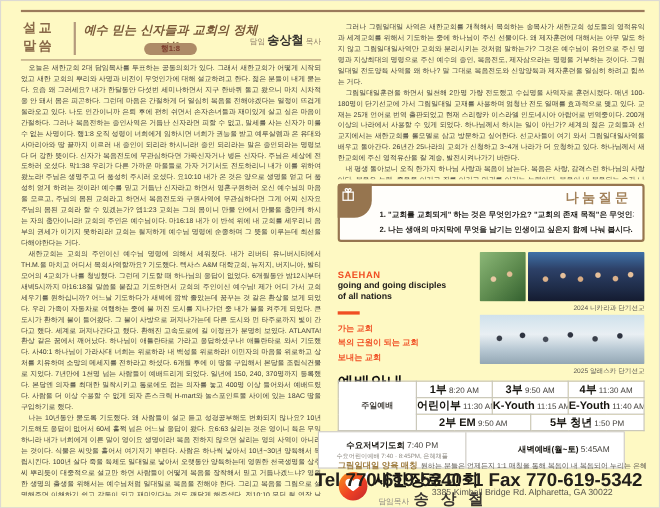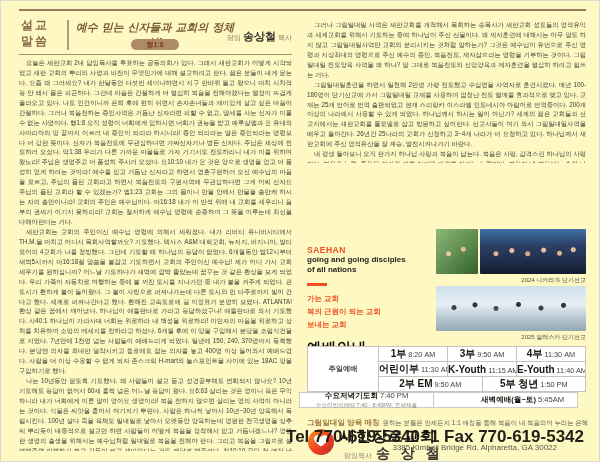--- a/index.html
+++ b/index.html
@@ -62,21 +62,21 @@
      radial-gradient(circle 3px at 85% 43%,#2e3340 0 2px,transparent 3px),
      linear-gradient(180deg,#cfe1ec 0%,#e9eff3 40%,#b9c9d4 70%,#93a7b4 100%);}
   .caption{position:absolute;width:150px;left:435px;text-align:right;font-size:6px;color:#55524d;}
   .cap1{top:275px;} .cap2{top:332px;}
   
   table.sched{position:absolute;left:306px;top:345px;width:279px;border-collapse:collapse;table-layout:fixed;}
   table.sched td{border:1px solid #c6c4bb;background:#fff;height:14px;text-align:center;
                  font-size:7.3px;color:#45423d;padding:0;white-space:nowrap;overflow:hidden;}
   table.sched td b{color:#17150f;font-size:10px;margin-right:2px;}
   td.sun{background:#e6d498;font-size:8.6px;font-weight:bold;color:#2e2a1e;width:70px;}
-  .sched2{position:absolute;left:298px;top:391px;width:279px;height:16px;border:1px solid #ccc9c0;
+  .sched2{position:absolute;left:288px;top:391px;width:279px;height:34px;border:1px solid #ccc9c0;
           box-sizing:border-box;display:flex;background:#fff;gap:34px;}
   .sched2 .cell{display:flex;flex-direction:column;align-items:center;justify-content:center;}
   .sched2 .c1{width:55%;border-right:1px solid #ccc9c0;}
   .sched2 .c2{width:45%;}
   .sched2 .main{font-size:7.6px;color:#45423d;white-space:nowrap;}
   .sched2 .main b{color:#17150f;margin-right:2px;}
   .sched2 .note{font-size:5.6px;color:#8b877f;margin-top:1px;white-space:nowrap;}
   
   .match{position:absolute;left:306px;top:417px;width:281px;font-size:6.4px;color:#5a564e;white-space:nowrap;overflow:hidden;}
   .match b{font-size:7.6px;color:#9c7a3c;margin-right:3px;}
@@ -112,20 +112,36 @@
     <p>나는 10년동안 묻도록 기도했다. 왜 사람들이 설교 듣고 성경공부해도 변화되지 않나요? 10년 기도해도 응답이 없어서 60세 훌쩍 넘은 어느날 응답이 왔다. 요6:63 살리는 것은 영이니 육은 무익하니라 내가 너희에게 이른 말이 영이요 생명이라! 복음 전하지 않으면 살리는 영의 사역이 아니라는 것이다. 식물은 씨앗을 흩어서 여기저기 뿌린다. 사람은 하나씩 낳아서 10년~30년 양육해서 독립시킨다. 100년 살다 죽을 육체도 일대일로 낳아서 오랫동안 양육하는데 영원한 천국생명을 상추씨 뿌리듯이 대중적으로 설교만 하면 사람들이 어떻게 복음을 장착해서 믿고 거듭나겠느냐? 영원한 생명의 출생을 위해서는 예수님처럼 일대일로 복음을 전해야 한다. 그리고 복음을 그림으로 설명해주면 이해하기 쉽고 감동이 되고 재미있다는 것도 깨닫게 해주셨다. 전10:10 무딘 철 연장 날을 갈지 아니하면 힘이 더 드느니라 오직 지혜는 성공하기에 유익하니라! 말씀을 깨닫게 해주셨다. 그래서 하나님의 감동을 따라 그림 일대일 전도 양육 교재를 만들게 된 것이다.</p>
 
   </div>
 
   <div class="bodytext col-right">
     <p>그러나 그림일대일 사역은 새한교회를 개척해서 목회하는 송목사가 새한교회 성도들의 영적유익과 세계교회를 위해서 기도하는 중에 하나님이 주신 선물이다. 왜 제자훈련에 대해서는 아무 말도 하지 않고 그림일대일사역만 교회와 분리시키는 것처럼 말하는가? 그것은 예수님이 유언으로 주신 명령과 지상최대의 명령으로 주신 예수의 증인, 복음전도, 제자삼으라는 명령을 거부하는 것이다. 그림일대일 전도양육 사역을 왜 하나? 말 그대로 복음전도와 신앙양육과 제자훈련을 열심히 하려고 힘쓰는 거다.</p>
     <p>그림일대일훈련을 하면서 일천해 2만명 가량 전도했고 수십명을 사역자로 훈련시켰다. 매년 100-180명이 단기선교에 가서 그림일대일 교재를 사용하며 엄청난 전도 열매를 효과적으로 맺고 있다. 교재는 25개 언어로 번역 출판되었고 현재 스리랑카 이스라엘 인도네시아 아랍어로 번역중이다. 200개 이상의 나라에서 사용할 수 있게 되었다. 하나님께서 하시는 일이 아닌가? 세계의 젊은 교회들과 선교지에서는 새한교회를 롤모델로 삼고 방문하고 싶어한다. 선교사들이 여기 와서 그림일대일사역을 배우고 돌아간다. 26년간 25나라의 교회가 신청하고 3~4개 나라가 더 요청하고 있다. 하나님께서 새한교회에 주신 영적유산을 잘 계승, 발전시켜나가기 바란다.</p>
     <p>내 평생 돌아보니 오직 한가지 하나님 사랑과 복음이 남는다. 복음은 사랑, 감격스런 하나님의 사랑이다. 복음은 능력, 죽음을 이기고 죄를 이기고 마귀를 이기는 능력이다. 복음이 내 복음되는 순간 나는 어떤 시련과 고난과 위기가 몰려와도 낙심치 않고 이길 수 있다. 당회가 결정했다. 그림일대일 전도양육사역을 새한교회의 중심사역으로 결정하고, 전문성을 확보하기 위해서 GSGM 선교회 이사회를 조직했다. 이사회의 구성은 새한교회 성도들이 반수 이상 되게 하여 그림일대일 전도양육사역을 적극 후원하며 참여하기로 했다. 제자훈련과 그림일대일 훈련을 받아야 새한교회 중직자로 세울 수 있다고 교회내규 14장3항에 명시했다. 그러므로 새한교회와 그림일대일 복음전도를 분리시키는 것은 마귀의 술책이라는 것을 분별해야 할 것이다. 그래서 후임목사의 자격요건 중에 하나가 그림 일대일 사역을 잘 하는 사람을 대상으로 한다고 한 것이다.</p>
   </div>
 
+  <div class="share">
+    <div class="share-icon">
+      <svg width="13" height="13" viewBox="0 0 14 14">
+          <g fill="none" stroke="#ffffff" stroke-width="1.2">
+        <rect x="2" y="5" width="10" height="8"></rect>
+            <line x1="7" y1="5" x2="7" y2="13"></line>
+        <path d="M7 5 C4 5 3 1.5 5.5 1.5 C7 1.5 7 4 7 5 C7 4 7 1.5 8.5 1.5 C11 1.5 10 5 7 5 Z"></path>
+          </g>
+        </svg>
+    </div>
+    <div class="share-title">나눔질문</div>
+    <div class="share-qs">
+      <div>1. "교회를 교회되게" 하는 것은 무엇인가요? "교회의 존재 목적"은 무엇인지 함께 나눠 봅시다.</div>
+      <div>2. 나는 생애의 마지막에 무엇을 남기는 인생이고 싶은지 함께 나눠 봅시다.</div>
+    </div>
+  </div>
 
   <div class="vision">
     <div class="vis-brand">SAEHAN</div>
     <div class="vis-tag">going and going disciples</div>
     <div class="vis-tag">of all nations</div>
     <div class="vis-bar"></div>
     <div class="vis-points">
       <div>가는 교회</div>
       <div>복의 근원이 되는 교회</div>
       <div>보내는 교회</div>

